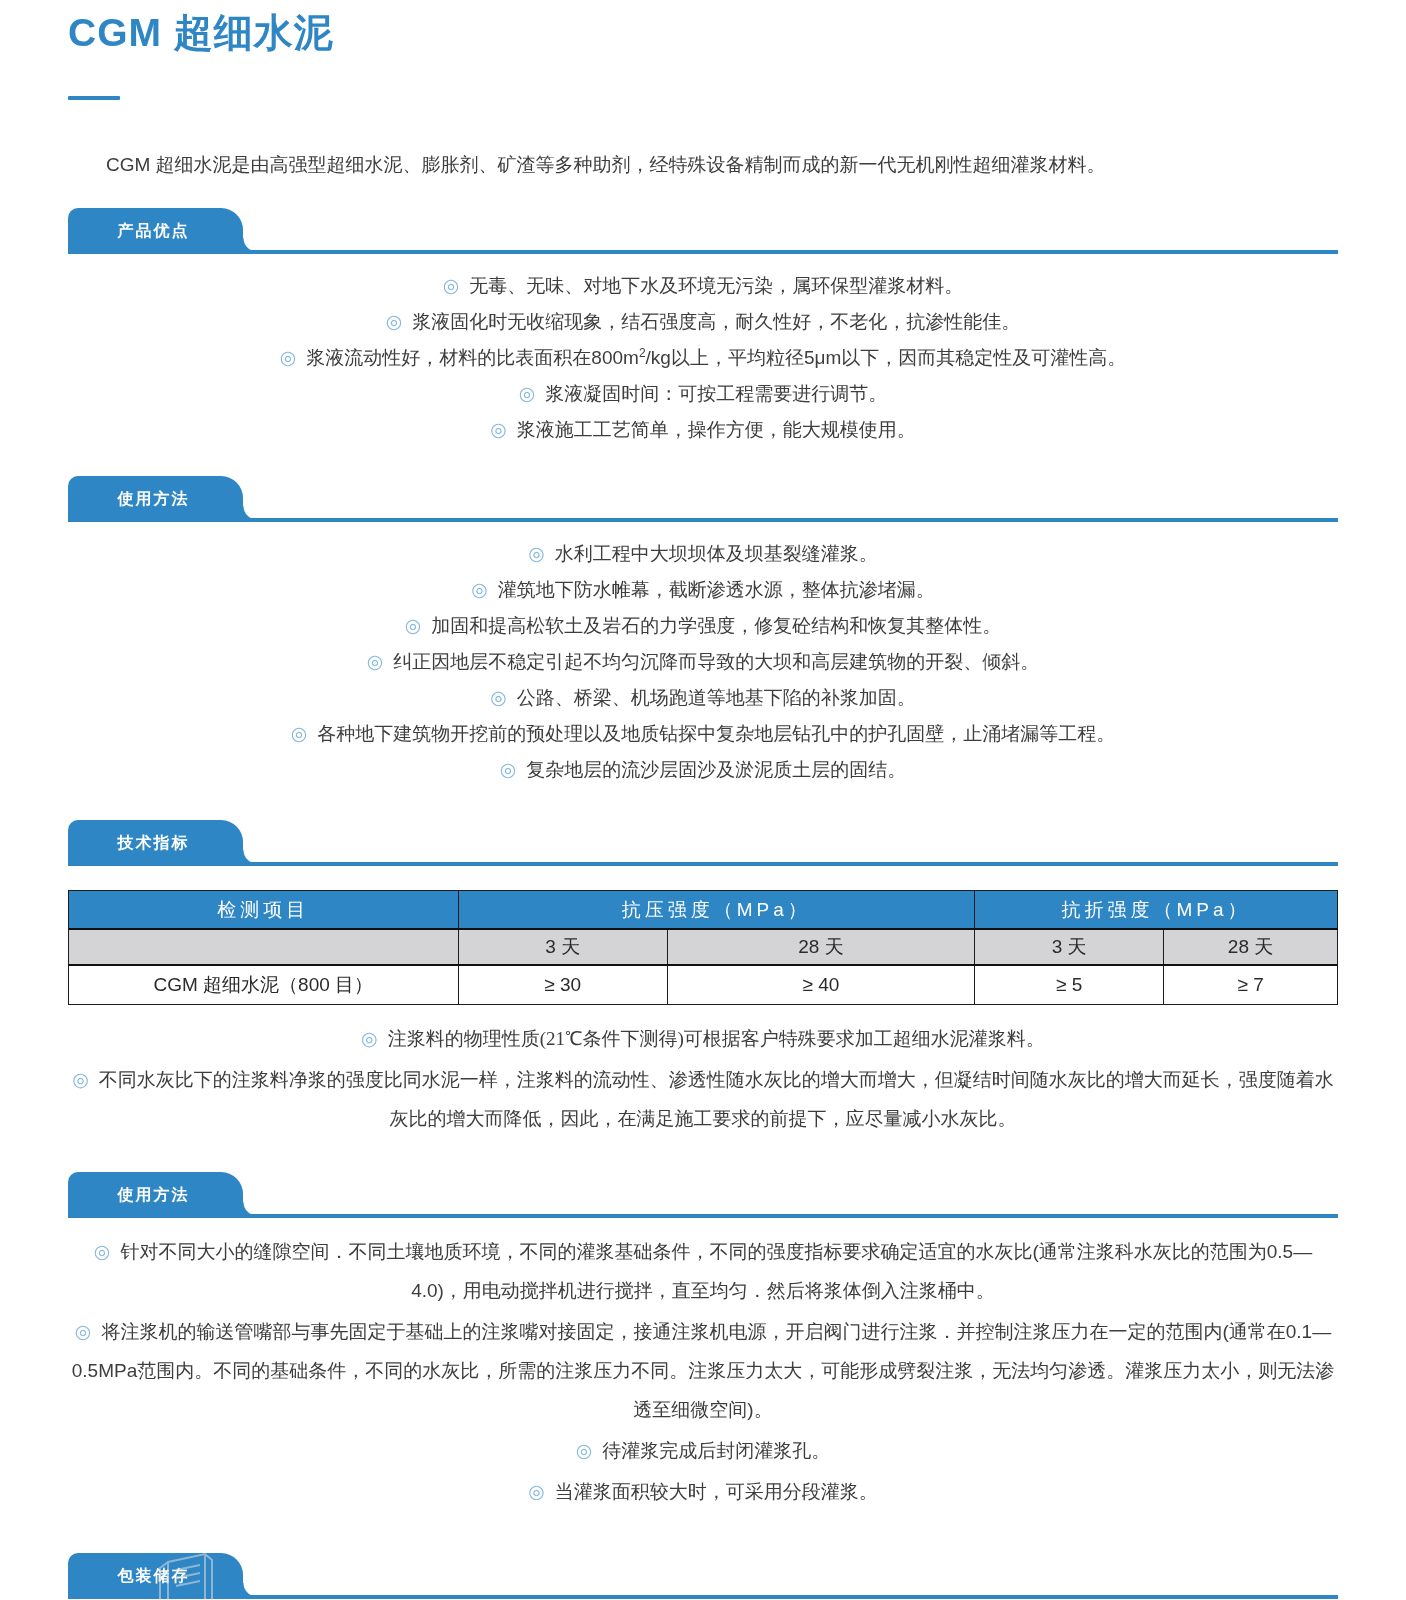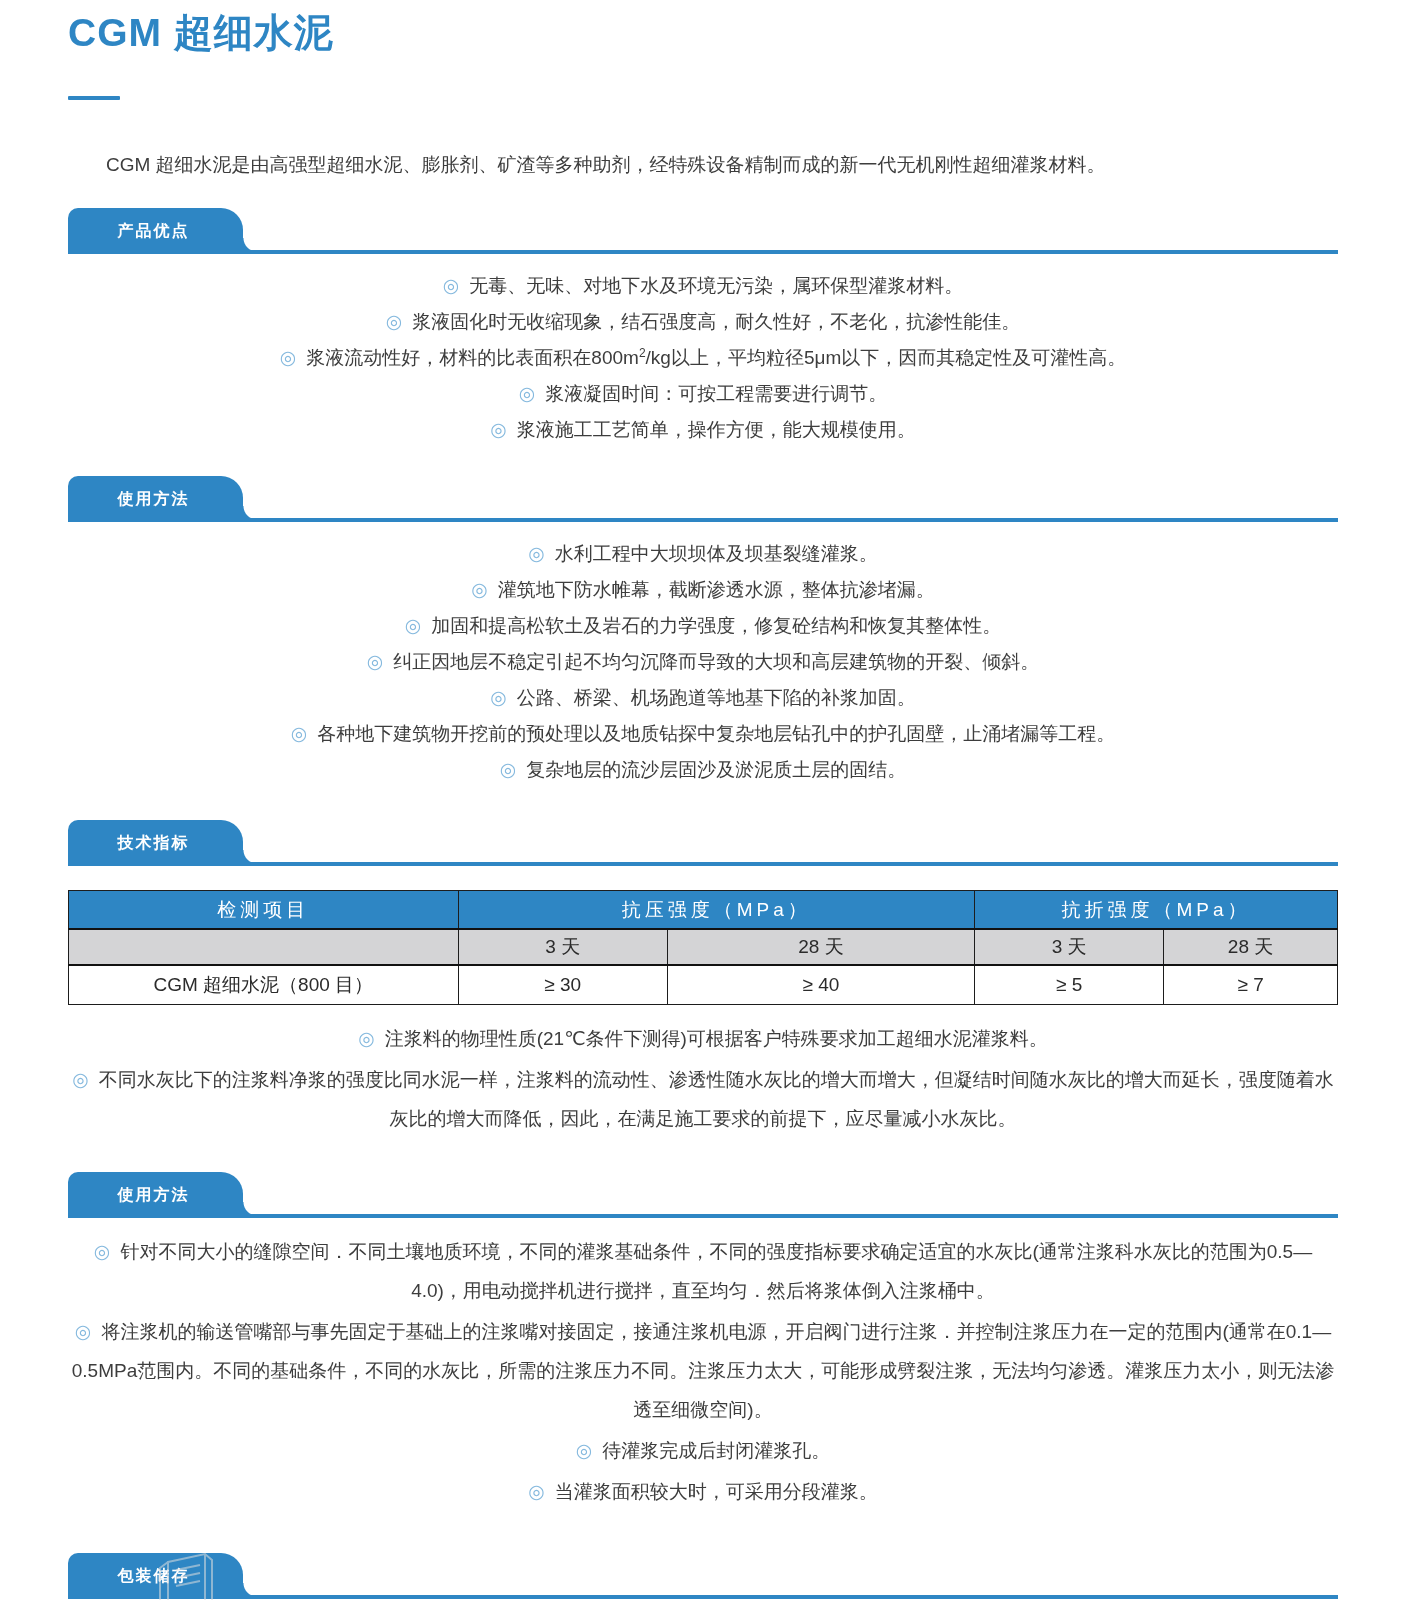--- a/index.html
+++ b/index.html
@@ -46,21 +46,21 @@
   table.tech th,table.tech td{
     border:1.6px solid #1d1d1d;text-align:center;padding:0;height:36px;
     overflow:hidden;white-space:nowrap;
   }
   table.tech tr.hdr th{
     background:#2e86c4;color:#ffffff;font-weight:normal;letter-spacing:4px;height:37px;border-bottom:2.5px solid #111;
   }
   table.tech tr.sub td{background:#d4d4d6;height:34px;border-bottom:2px solid #111;}
   table.tech tr.data td{background:#ffffff;height:38px;}
 
-  .notes{margin-top:22px;}
+  .notes{margin-top:22px;font-family:Liberation Serif, serif;}
 
   
   .bag-watermark{position:absolute;left:150px;top:1552px;opacity:0.55;}
 </style>
 </head>
 <body>
 
 <div class="page">
 
   <h1 class="page-title">CGM 超细水泥</h1>

